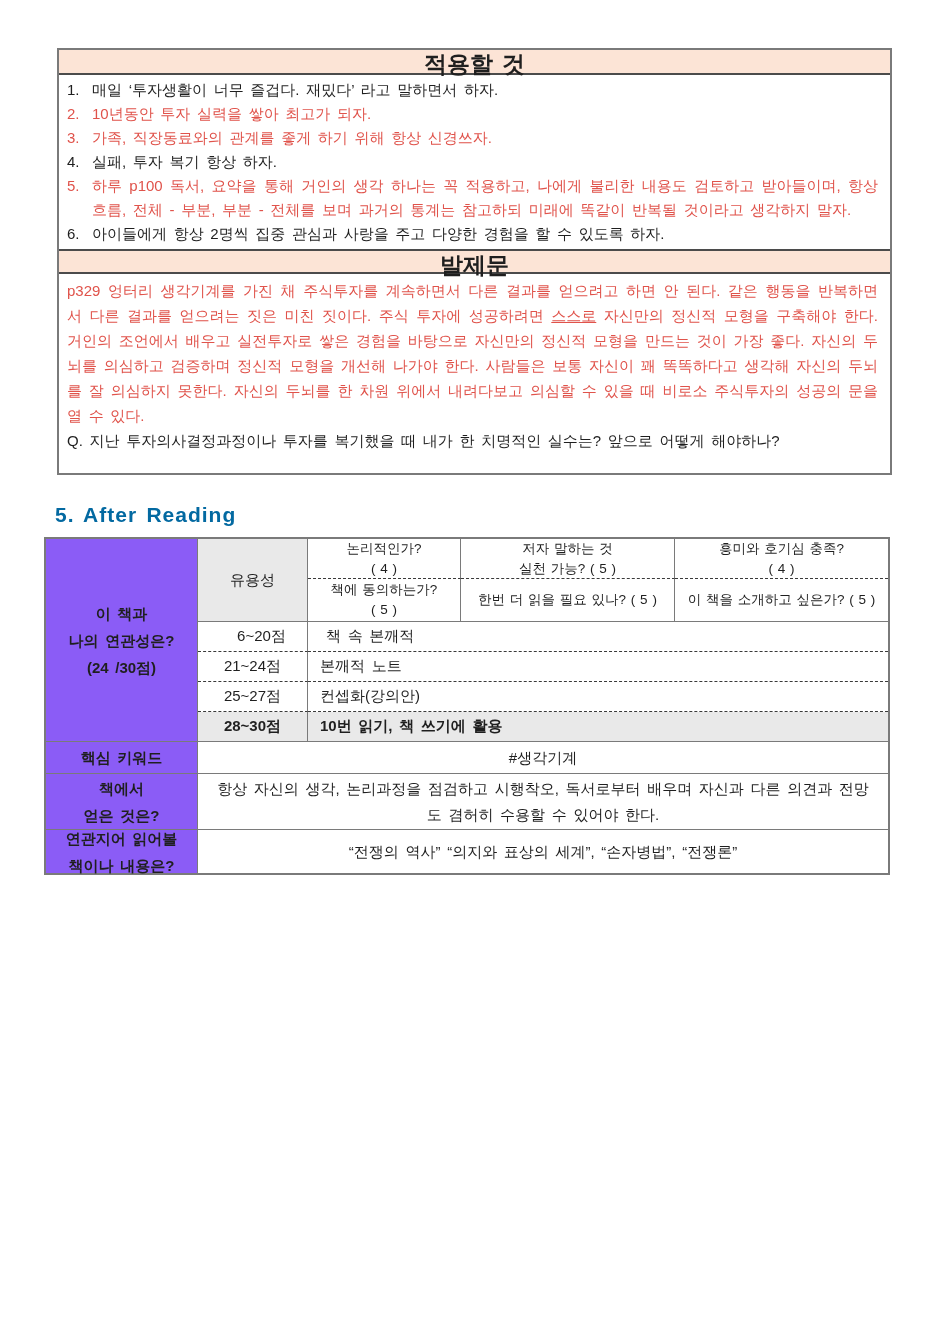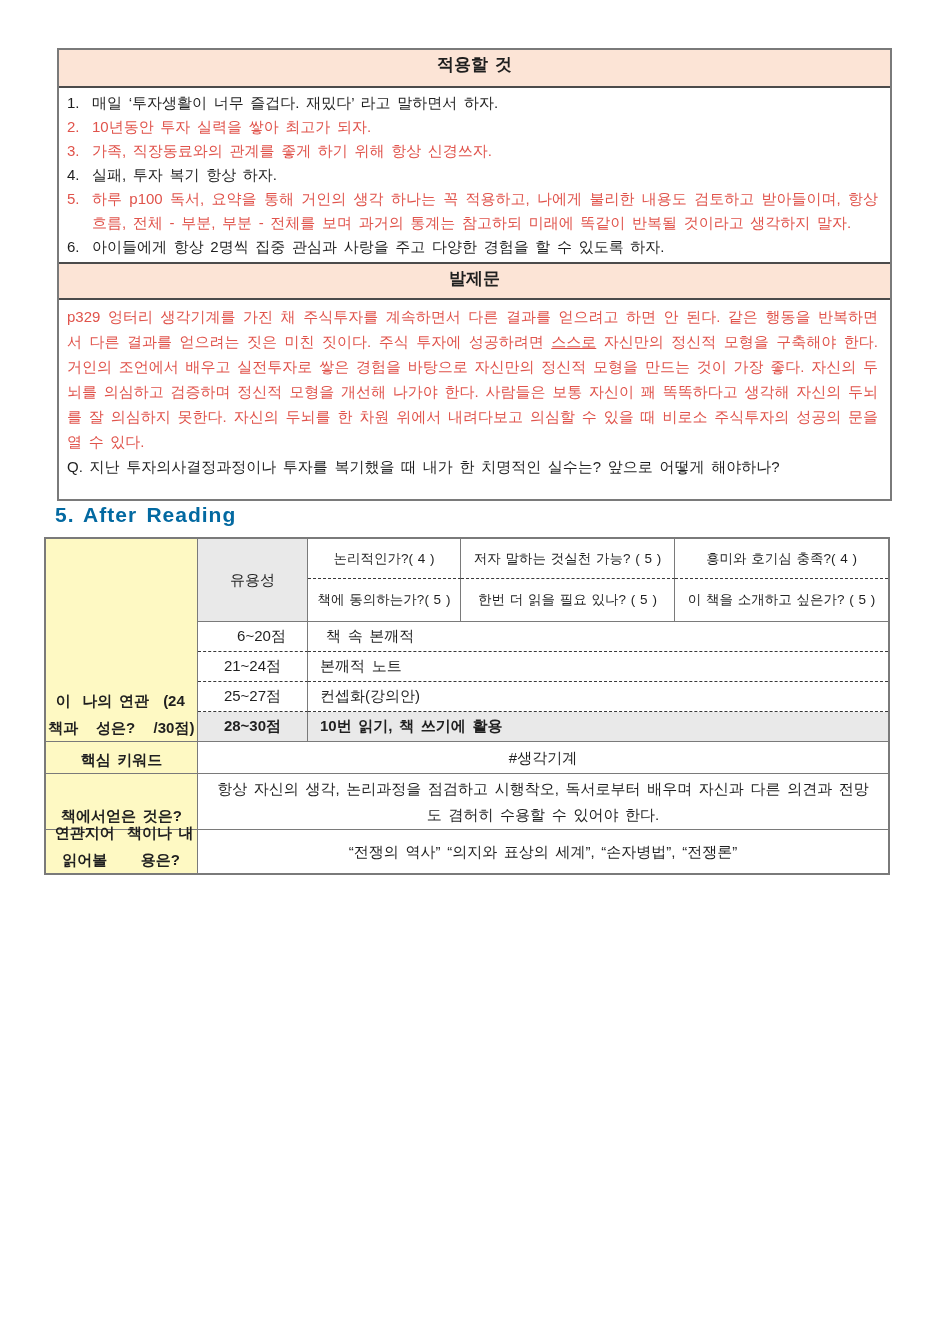--- a/index.html
+++ b/index.html
@@ -18,22 +18,22 @@
   
   .t1 {
     position: absolute; left: 57px; top: 48px; width: 835px;
     border: 2px solid #7a7a7a;
     background: #fff;
   }
   .t1-header {
     background: #fce4d6;
     text-align: center;
     font-weight: bold;
-    font-size: 17px;
-    height: 38px; line-height: 29px;
+    font-size: 23px;
+    height: 25px; line-height: 29px;
     border-bottom: 2px solid #4b4b4b;
   }
   .t1-header.mid { border-top: 2px solid #4b4b4b; }
   .t1-body1 { padding: 3px 12px 3px 8px; }
   .item { display: flex; line-height: 24px; }
   .item .num { flex: none; width: 25px; }
   .item .txt { flex: 1; text-align: justify; }
   .t1-body2 { padding: 4px 12px 20px 8px; line-height: 25px; }
   .jpara { text-align: justify; }
 
@@ -50,25 +50,25 @@
     display: grid;
     grid-template-columns: 152px 110px 153px 214px 213px;
     grid-template-rows: 40px 43px 30px 30px 30px 30px 32px 56px 43px;
     border: 2px solid #7a7a7a;
     background: #fff;
   }
   .cell {
     display: flex; align-items: center; justify-content: center;
     text-align: center;
   }
-  .col { flex-direction: row; }
+  .col { flex-direction: column; }
   .br { border-right: 1px solid #7a7a7a; }
   .bb { border-bottom: 1px solid #7a7a7a; }
   .bd { border-bottom: 1px dashed #3a3a3a; }
-  .cream { background: #fef9c3; align-items: flex-end; }
+  .cream { background: #8b5cf6; }
   .gray  { background: #e9e9e9; }
   .bold  { font-weight: bold; }
   .rating { font-size: 13.5px; line-height: 20px; word-spacing: 1px; }
   .cellA { grid-column: 1; grid-row: 1 / 7; line-height: 27px; }
   .cellB { grid-column: 2; grid-row: 1 / 3; }
   .rt1 { grid-column: 3; grid-row: 1; }
   .rt2 { grid-column: 4; grid-row: 1; }
   .rt3 { grid-column: 5; grid-row: 1; }
   .rb1 { grid-column: 3; grid-row: 2; }
   .rb2 { grid-column: 4; grid-row: 2; }

